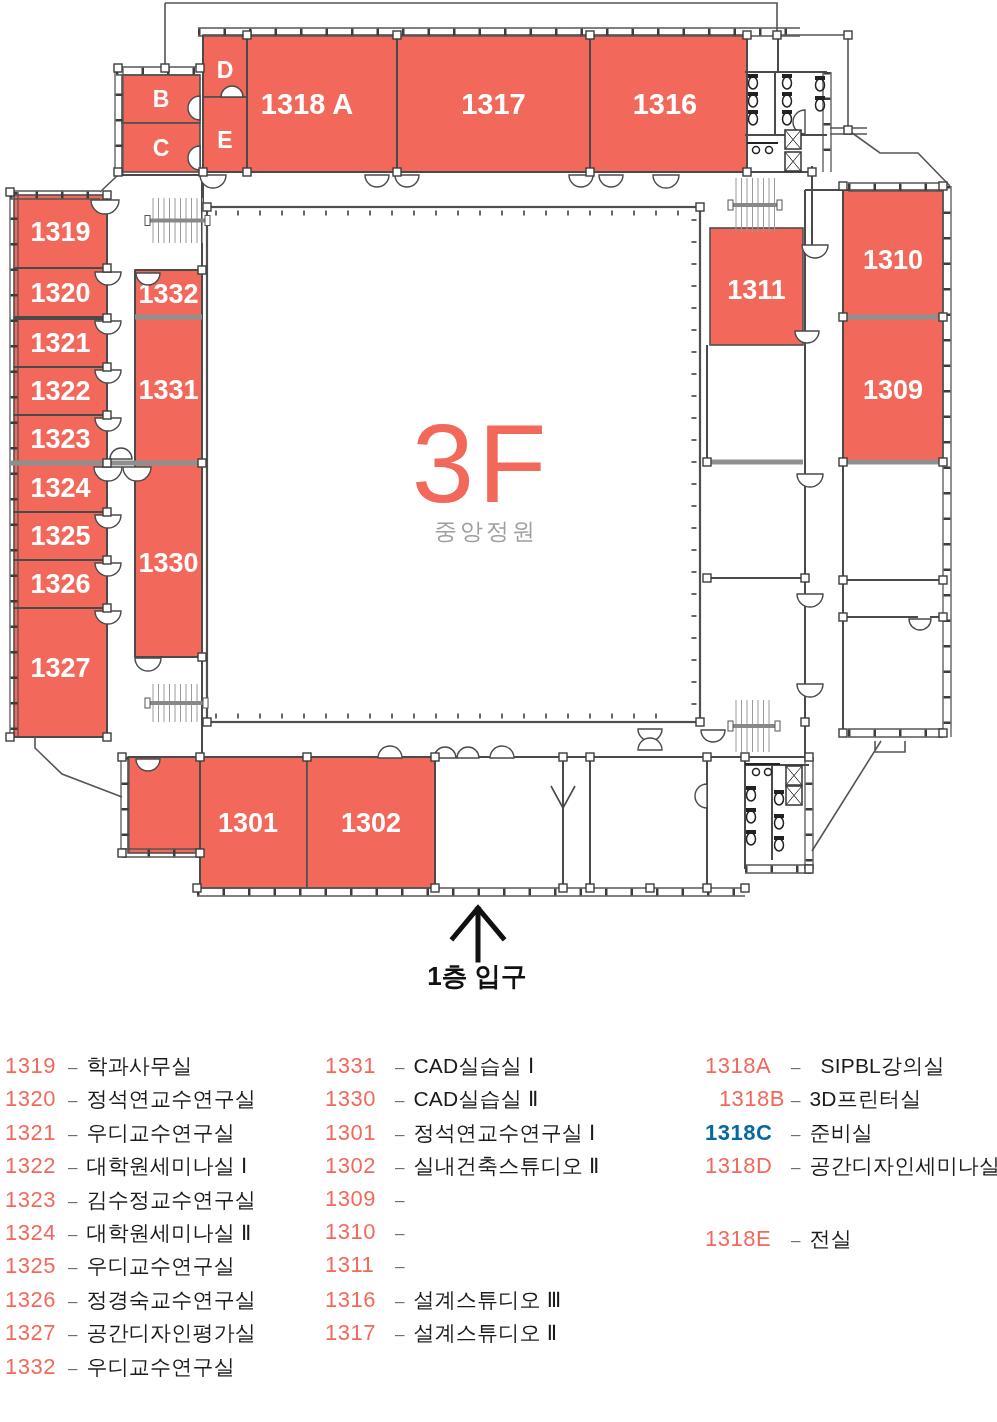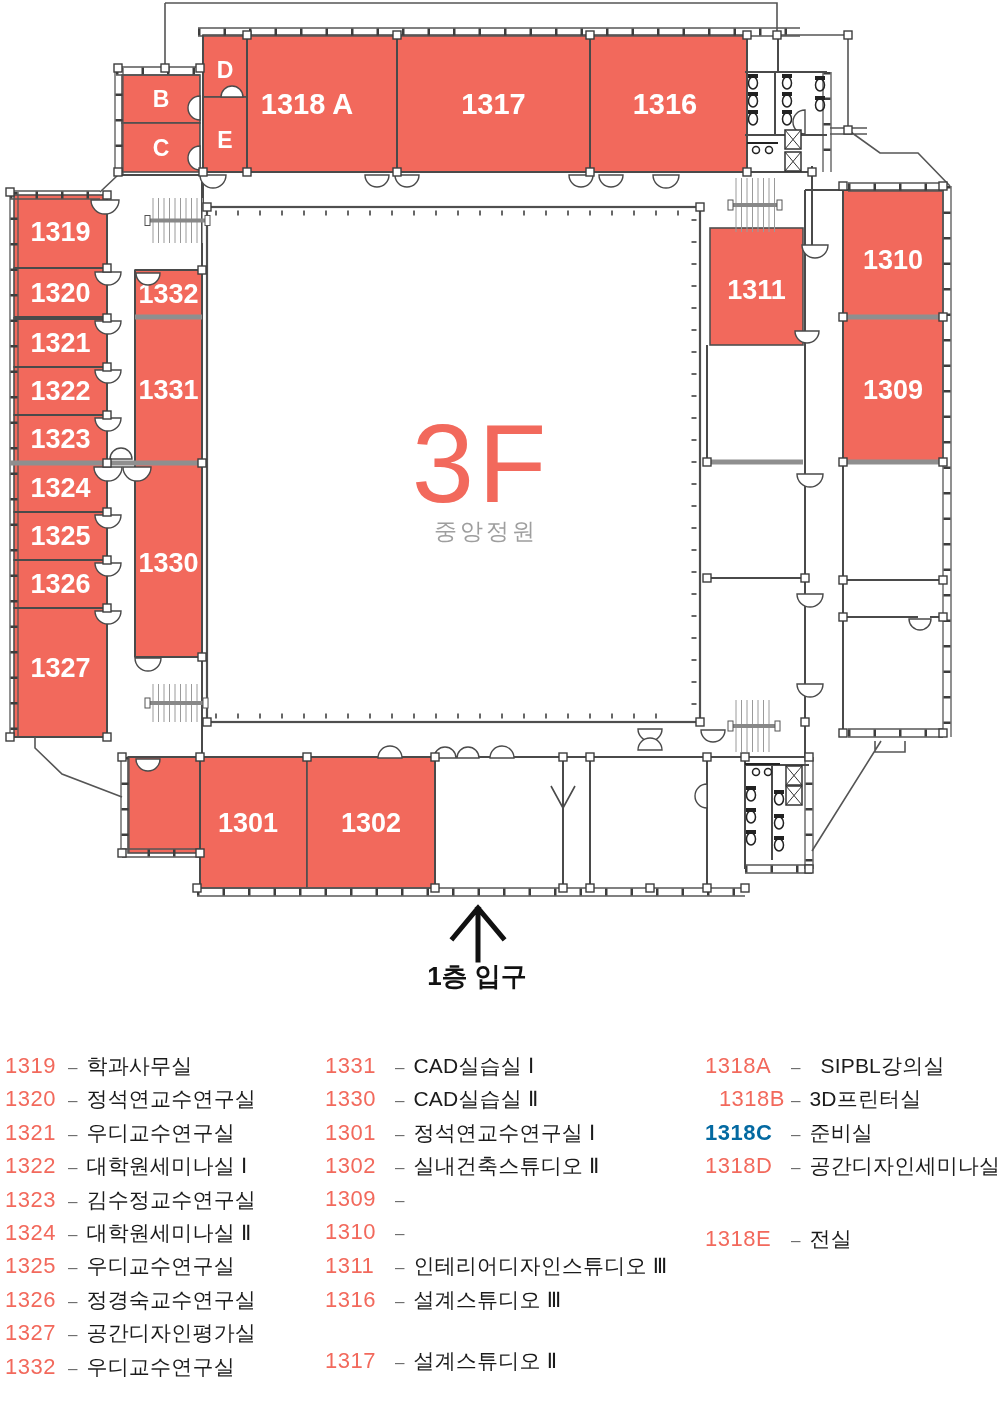--- a/index.html
+++ b/index.html
@@ -565,31 +565,30 @@
             <span class="lg-num" style="color: rgb(242, 105, 92);">1309</span>
             <span class="lg-dash">–</span>
           </li>
           <li>
             <span class="lg-num" style="color: rgb(242, 105, 92);">1310</span>
             <span class="lg-dash">–</span>
           </li>
           <li>
             <span class="lg-num" style="color: rgb(242, 105, 92);">1311</span>
             <span class="lg-dash">–</span>
-            <span class="lg-name" style="color: rgb(27, 27, 27);">인테리어디자인스튜디오 Ⅲ</span>
           </li>
           <li>
             <span class="lg-num" style="color: rgb(242, 105, 92);">1316</span>
             <span class="lg-dash">–</span>
             <span class="lg-name" style="color: rgb(27, 27, 27);">설계스튜디오 Ⅲ</span>
           </li>
           <li>
             <span class="lg-num" style="color: rgb(242, 105, 92);">1317</span>
             <span class="lg-dash">–</span>
-            <span class="lg-name" style="color: rgb(27, 27, 27); margin-top: 28px;">설계스튜디오 Ⅱ</span>
+            <span class="lg-name" style="color: rgb(27, 27, 27);">설계스튜디오 Ⅱ</span>
           </li>
         </ul>
       </div>
     <div class="legend-col col-2">
         <ul>
           <li>
             <span class="lg-num" style="color: rgb(242, 105, 92);">1318A</span>
             <span class="lg-dash">–</span>
             <span class="lg-name" style="color: rgb(27, 27, 27); margin-left: 11px;">SIPBL강의실</span>
           </li>

